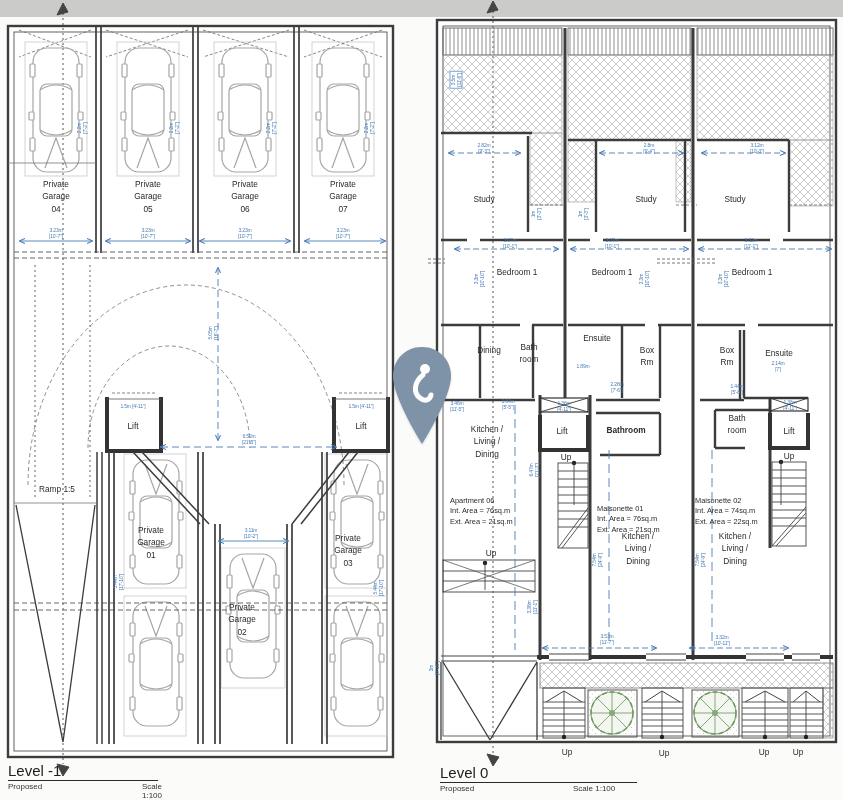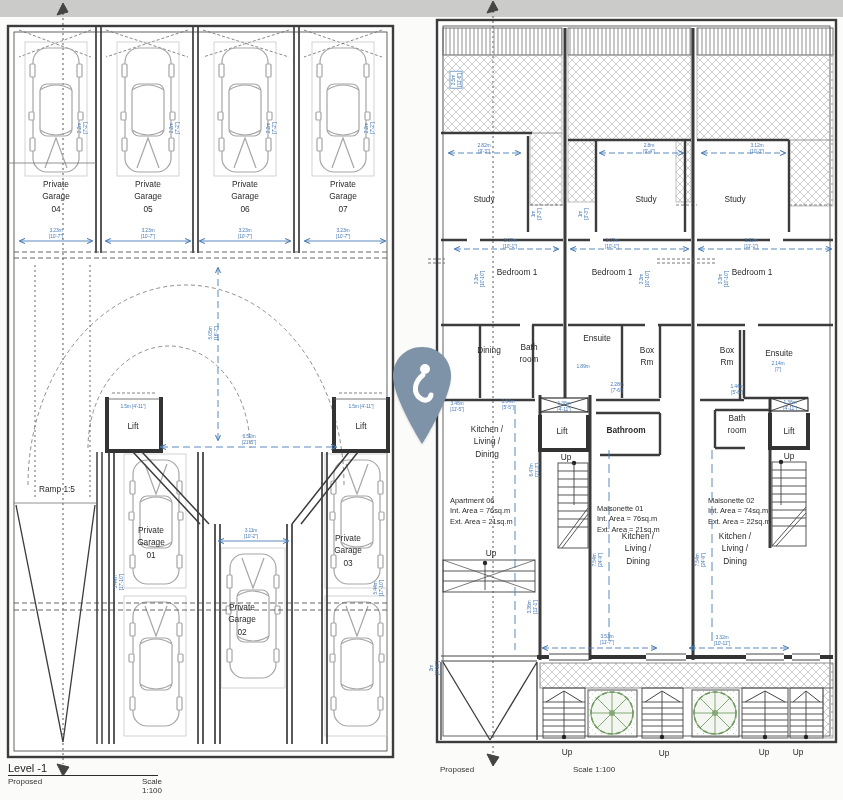--- a/index.html
+++ b/index.html
@@ -7,21 +7,21 @@
           font-family:"Liberation Sans",sans-serif;}
   #top-band{position:absolute;left:0;top:0;width:843px;height:17px;background:#cbcbc9;}
   #linework{position:absolute;left:0;top:0;}
   #annotations{position:absolute;left:0;top:0;width:843px;height:800px;pointer-events:none;}
   .ann{position:absolute;white-space:pre-line;text-align:center;color:#2a2a2a;line-height:1.5;
        font-size:8.3px;transform:translate(-50%,-50%);}
   .dim{color:#4a7db8;font-size:5px;line-height:1.1;letter-spacing:-0.2px;font-weight:400;}
   .info{text-align:left;font-size:7.4px;line-height:1.4;}
   .boxed{background:#fff;border:0.6px solid #7fa3c9;padding:0 1px;}
   .title-block{position:absolute;color:#1d1d1d;}
-  .title-main{font-size:11px;border-bottom:1.6px solid #2b2b2b;padding-bottom:1px;}
+  .title-main{font-size:15px;border-bottom:1.6px solid #2b2b2b;padding-bottom:1px;}
   .title-row{position:relative;font-size:8px;margin-top:1px;color:#333;}
   .title-scale{position:absolute;top:0;}
   .pin{position:absolute;filter:drop-shadow(0 1px 1px rgba(0,0,0,.15));}
 </style>
 </head>
 <body>
 
 <div id="canvas">
   <div id="top-band"></div>
 
@@ -343,21 +343,21 @@
 room</span>
       <span class="ann lbl" style="left: 789px; top: 431px; transform: translate(-50%, -50%);">Lift</span>
       <span class="ann lbl" style="left: 566px; top: 457px; transform: translate(-50%, -50%);">Up</span>
       <span class="ann lbl" style="left: 789px; top: 456px; transform: translate(-50%, -50%);">Up</span>
       <span class="ann lbl info" style="left: 450px; top: 496px; transform: translate(0px, 0px);">Apartment 06
 Int. Area  = 76sq.m
 Ext. Area = 21sq.m</span>
       <span class="ann lbl info" style="left: 597px; top: 504px; transform: translate(0px, 0px);">Maisonette 01
 Int. Area  = 76sq.m
 Ext. Area = 21sq.m</span>
-      <span class="ann lbl info" style="left: 695px; top: 496px; transform: translate(0px, 0px); padding-left: 13px;">Maisonette 02
+      <span class="ann lbl info" style="left: 695px; top: 496px; transform: translate(0px, 0px);">Maisonette 02
 Int. Area  = 74sq.m
 Ext. Area = 22sq.m</span>
       <span class="ann lbl" style="left: 638px; top: 549px; transform: translate(-50%, -50%);">Kitchen /
 Living /
 Dining</span>
       <span class="ann lbl" style="left: 735px; top: 549px; transform: translate(-50%, -50%);">Kitchen /
 Living /
 Dining</span>
       <span class="ann lbl" style="left: 491px; top: 553px; transform: translate(-50%, -50%);">Up</span>
       <span class="ann lbl" style="left: 567px; top: 752px; transform: translate(-50%, -50%);">Up</span>
@@ -420,20 +420,21 @@
     </div>
 
   <div class="title-block" style="left:8px;top:762px;width:150px">
     <div class="title-main">Level -1</div>
     <div class="title-row">
       <span>Proposed</span>
       <span class="title-scale" style="left:134px">Scale 1:100</span>
     </div>
   </div>
   <div class="title-block" style="left:440px;top:764px;width:197px">
+    <div class="title-main">Level 0</div>
     <div class="title-row">
       <span>Proposed</span>
       <span class="title-scale" style="left:133px">Scale 1:100</span>
     </div>
   </div>
 
   <svg class="pin" style="left:390px;top:345px" width="64" height="104" viewBox="0 0 64 104">
     <path d="M32,2 C15,2 3,15 3,31 C3,53 32,99 32,99 C32,99 61,53 61,31 C61,15 49,2 32,2 Z" fill="#7e93a7"></path>
     <circle cx="35" cy="24" r="5" fill="#ffffff"></circle>
     <path d="M33,30 C24,37 23,48 30,53 C35,57 40,55 41,50" stroke="#ffffff" stroke-width="5" fill="none" stroke-linecap="round"></path>

